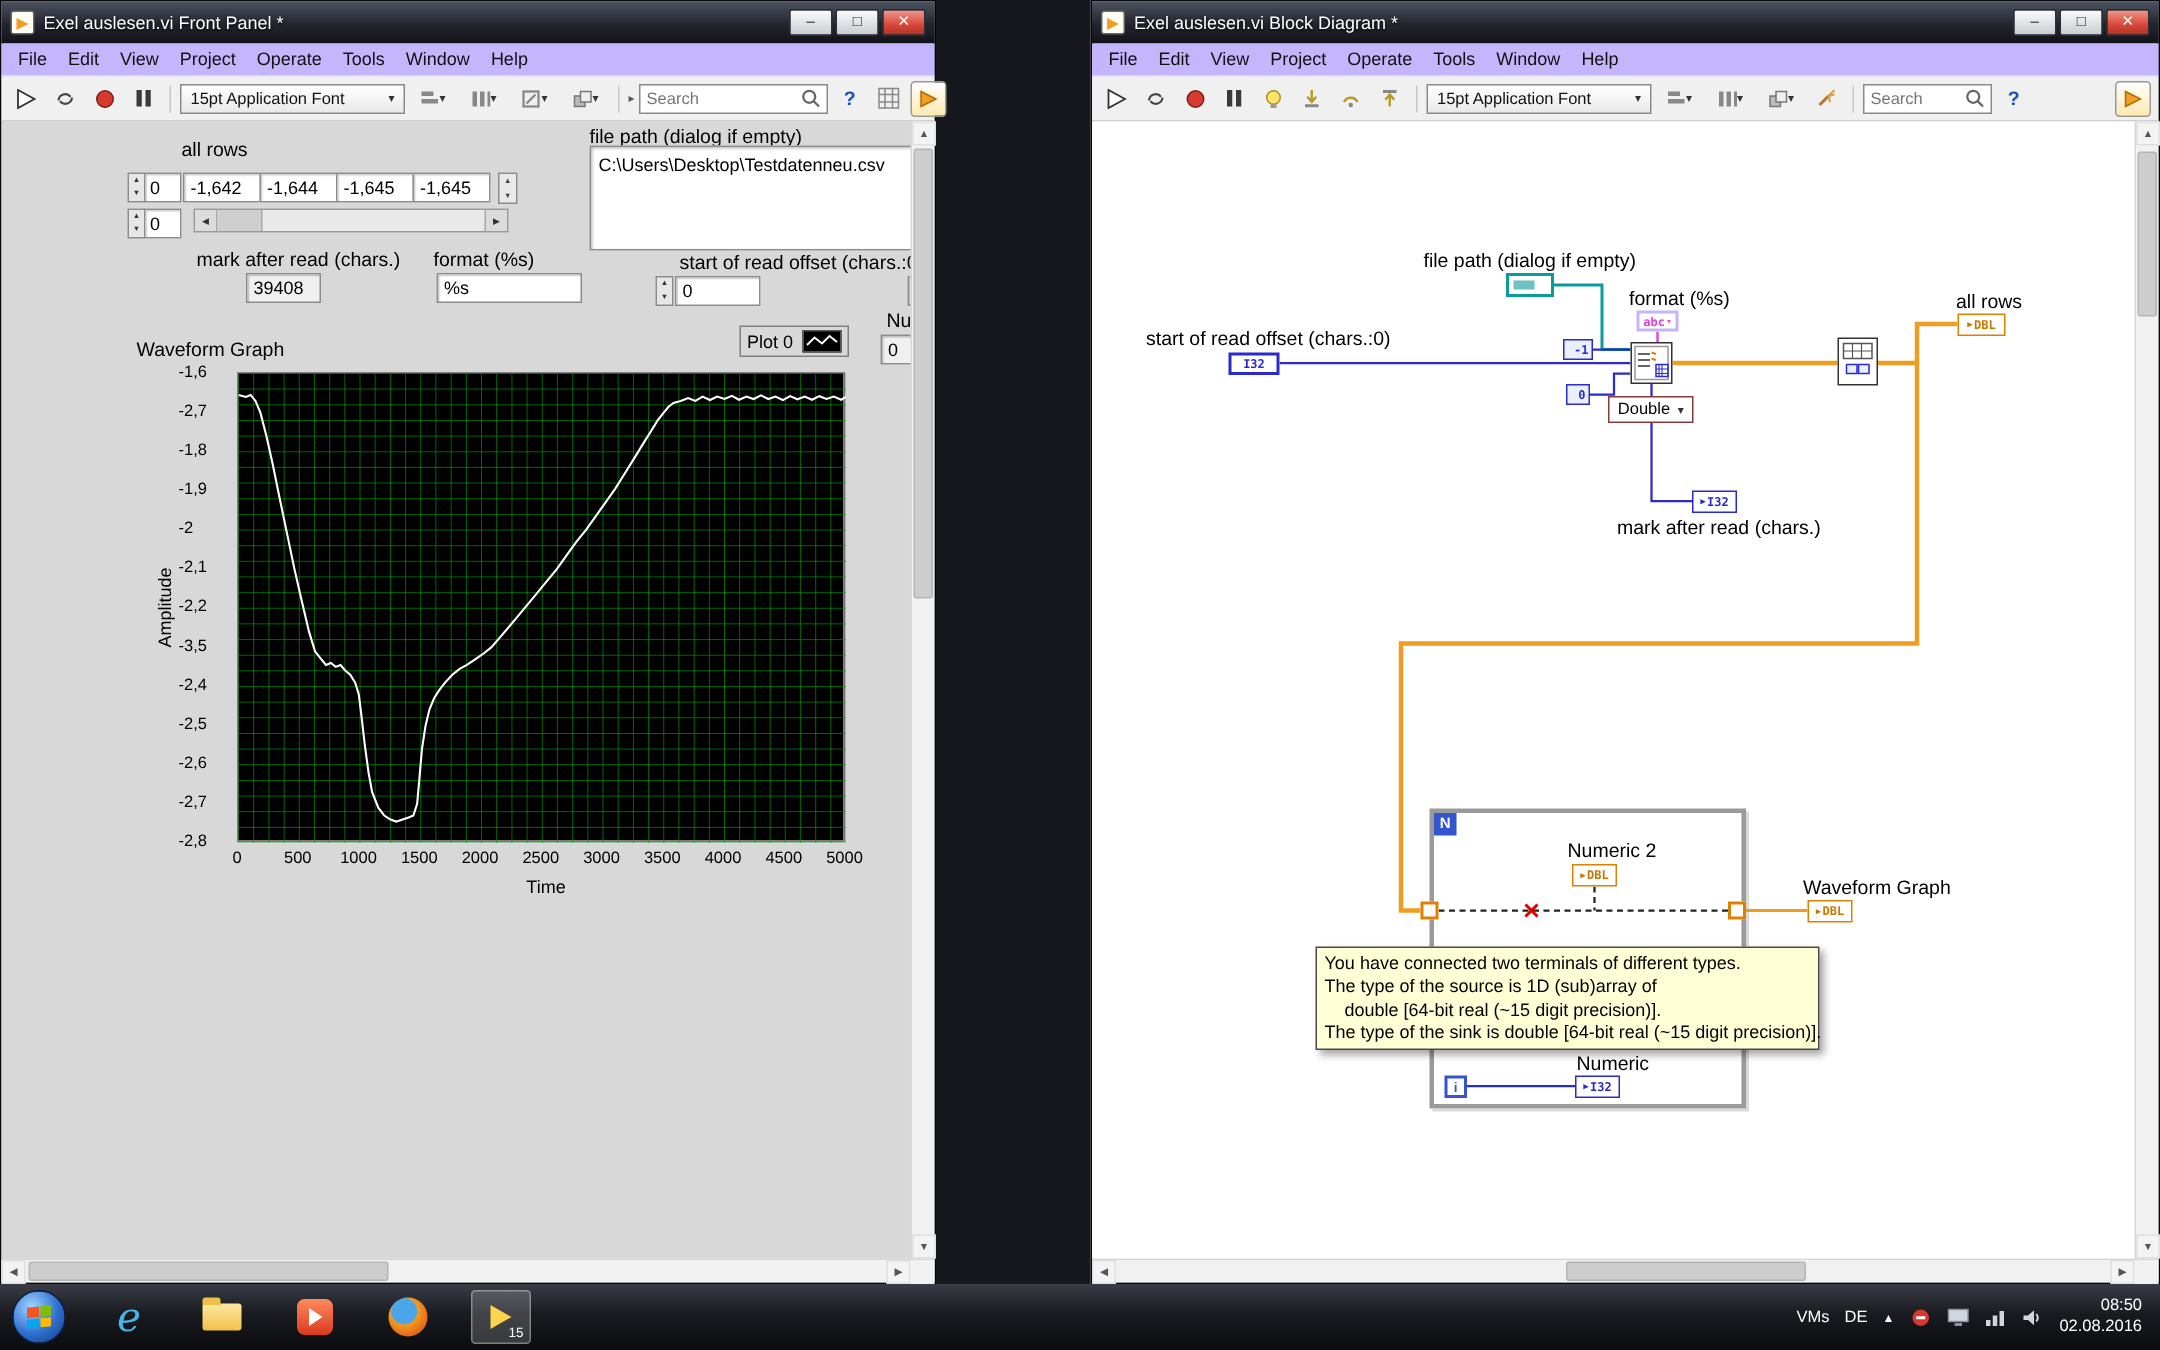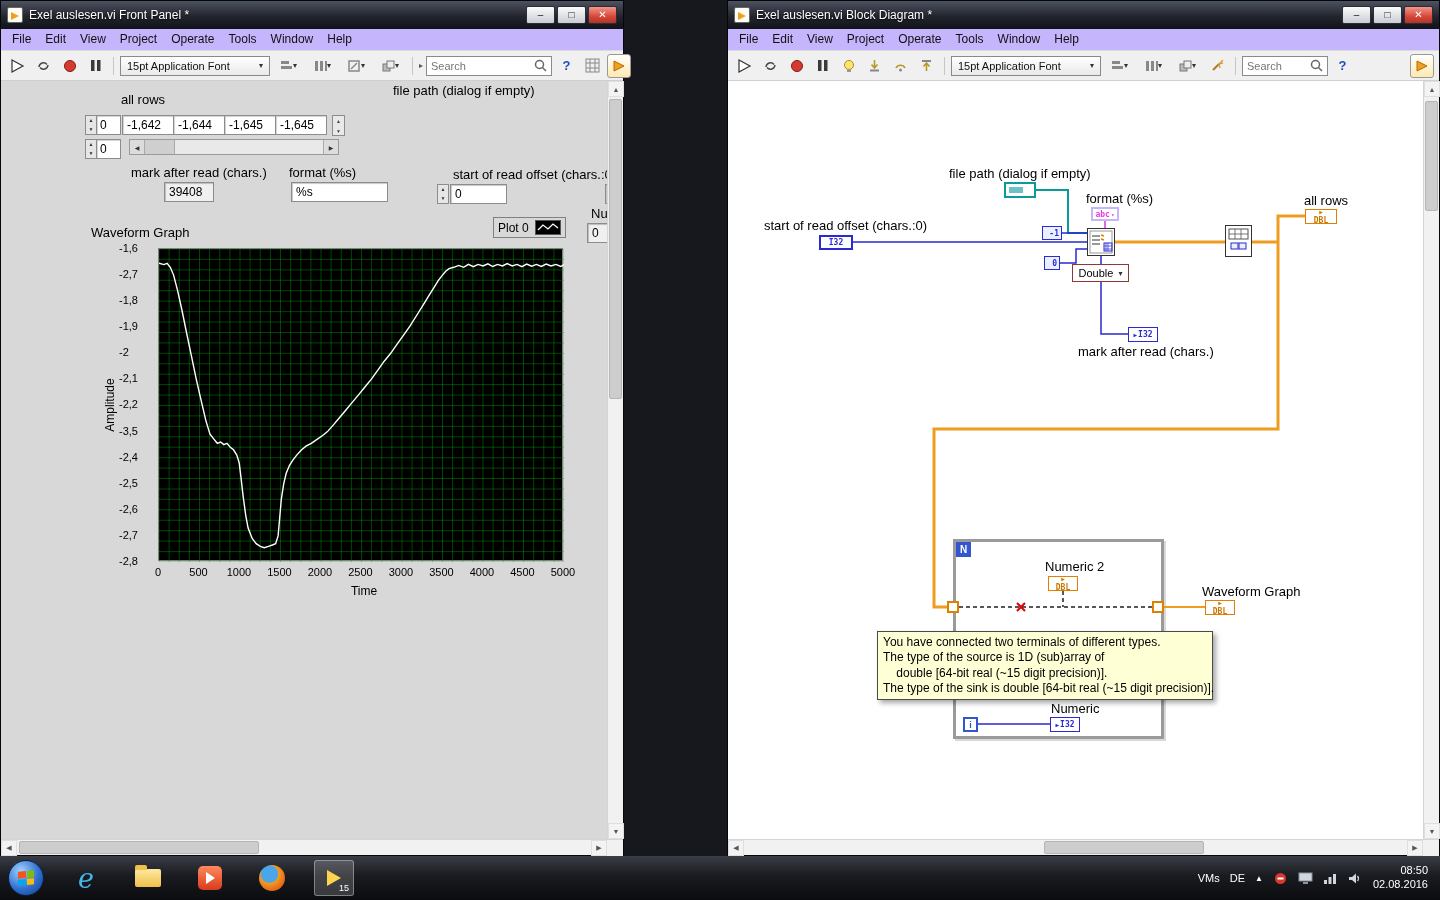--- a/index.html
+++ b/index.html
@@ -103,21 +103,21 @@
   .axis-title-y { position:absolute; font-size:12px; color:#000; transform:translate(-50%,-50%) rotate(-90deg); white-space:nowrap; }
   .axis-title-x { position:absolute; font-size:12px; color:#000; text-align:center; }
 
   
   .bd-label { position:absolute; font-size:13px; color:#000; white-space:nowrap; z-index:3; }
   .term { position:absolute; background:#fff; display:flex; align-items:center; justify-content:center;
     font-family:"DejaVu Sans Mono", monospace; font-size:8px; font-weight:bold; z-index:3; gap:1px; }
   .term .arr { font-size:6px; }
   .ctrl-blue { border:2px solid #2a2ad0; color:#2a2ad0; }
   .ind-blue  { border:1px solid #2a2ad0; color:#2a2ad0; }
-  .ind-orange{ border:1px solid #e08000; color:#c87800;flex-direction:column; }
+  .ind-orange{ border:1px solid #e08000; color:#c87800; }
   .const-blue{ border:1px solid #2a2ad0; color:#2a2ad0; background:#eaf0ff; justify-content:flex-end; padding:0 2px; }
   .abc-ctrl { border:2px solid #c4b5fd; color:#e23ee2; }
   .path-ctrl { position:absolute; width:32px; height:16px; background:#fff; border:2px solid #0b9b9b; z-index:3; }
   .path-ctrl i { position:absolute; left:3px; top:3px; width:14px; height:6px; background:#0b9b9b; opacity:.6; }
   .vi-node { position:absolute; width:28px; height:28px; background:#fff; border:1px solid #333; z-index:3; }
   .selector { position:absolute; height:18px; background:#fff; border:1px solid #8b3a3a; color:#000;
     font-size:11px; display:flex; align-items:center; justify-content:center; gap:5px; z-index:3; padding:0 4px; }
   .ia-node { position:absolute; width:27px; height:32px; background:#fff; border:1px solid #333; z-index:3; }
   .for-loop { position:absolute; border:3px solid #9a9a9a; box-shadow:2px 2px 0 rgba(0,0,0,.15); z-index:1; }
   .n-term { position:absolute; width:15px; height:15px; background:#3355d0; color:#fff; font-weight:bold;
@@ -293,20 +293,23 @@
         <span>▼</span>
       </div>
       <div class="arr-hscroll" style="left:128px;top:58px;width:210px">
         <div class="a">◀</div>
         <div class="thumb"></div>
         <div class="track"></div>
         <div class="a right">▶</div>
       </div>
 
       <div class="lv-label" style="left:392px;top:2px">file path (dialog if empty)</div>
+      <div class="filepath-box" style="left:392px;top:16px;width:243px;height:70px">
+        <span>C:\Users\Desktop\Testdatenneu.csv</span>
+      </div>
       <div class="browse-btn" style="left:640px;top:16px">
         <svg width="18" height="14">
             <path d="M1 4 h6 l2 -2 h8 v11 h-16 z" fill="#f4cf5c" stroke="#9c7b1d" transform="scale(0.9)"></path>
           </svg>
       </div>
 
       <div class="lv-label" style="left:130px;top:84px">mark after read (chars.)</div>
       <div class="lv-box ind" style="left:163px;top:101px;width:50px;height:20px">39408</div>
 
       <div class="lv-label" style="left:288px;top:84px">format (%s)</div>

